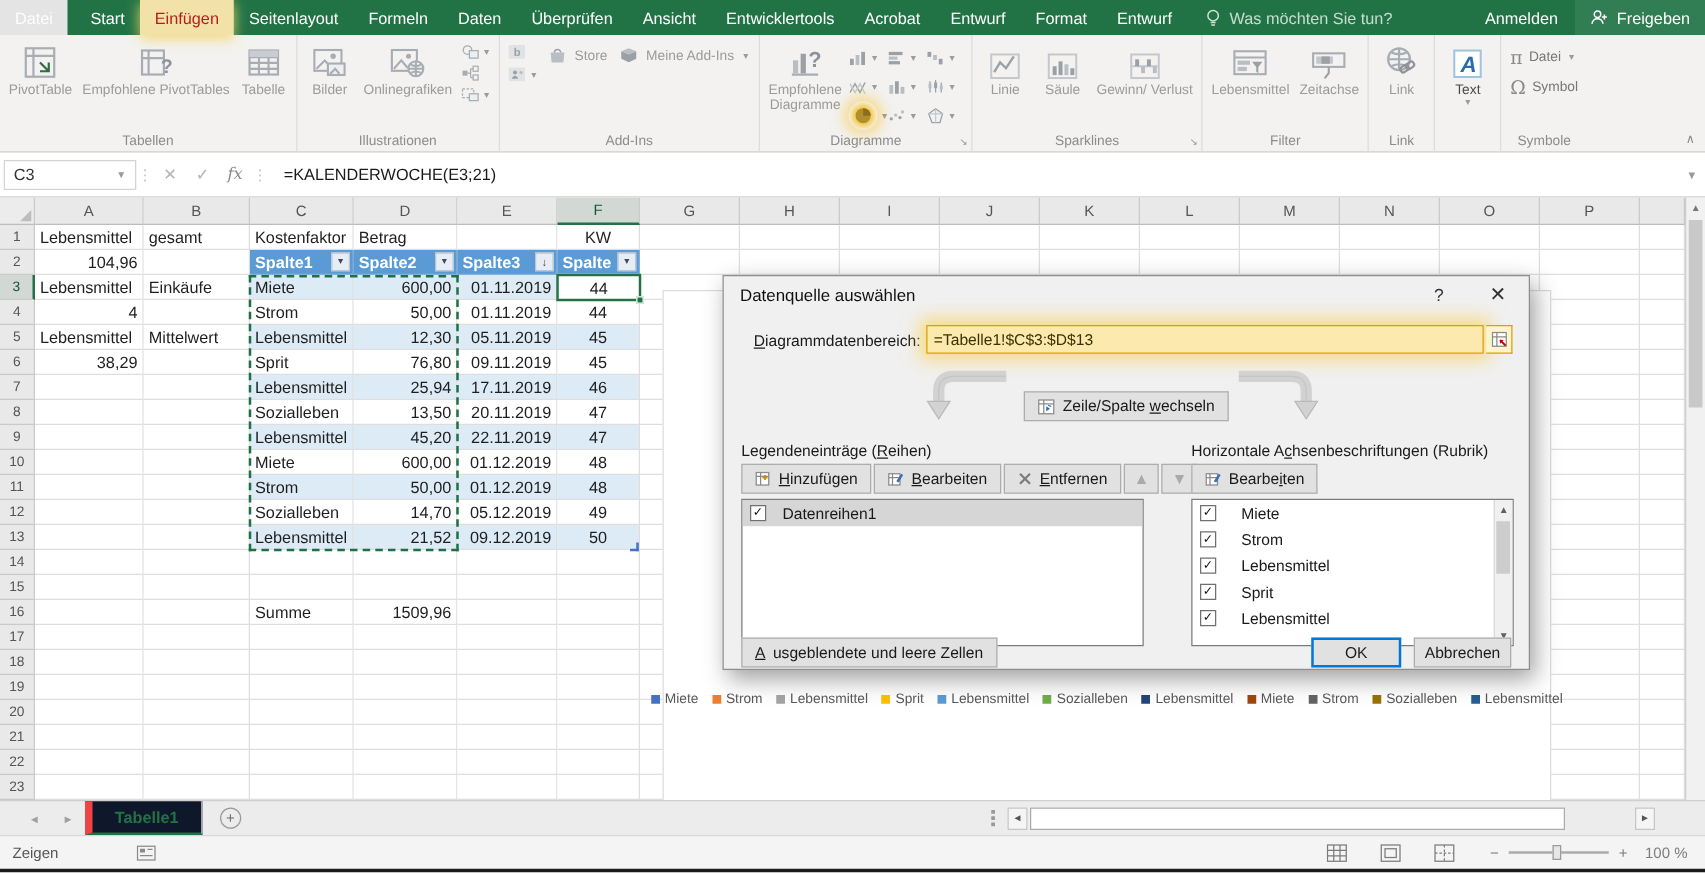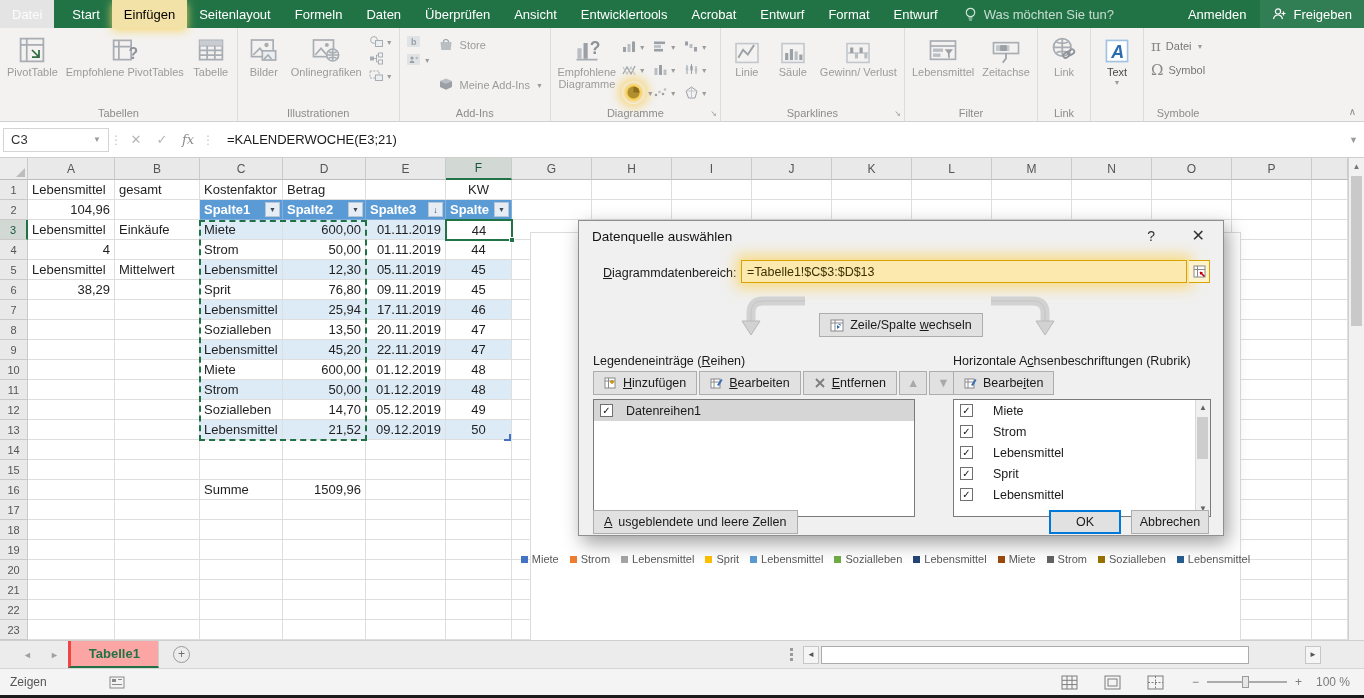--- a/index.html
+++ b/index.html
@@ -3,36 +3,36 @@
 <meta charset="utf-8">
 <style>
   *{margin:0;padding:0;box-sizing:border-box}
   html,body{width:1364px;height:698px;overflow:hidden}
   body{position:relative;font-family:"Liberation Sans",sans-serif;background:#fff;font-size:13px;color:#222}
   svg{display:block}
   
   .tabbar{position:absolute;top:0;left:0;right:0;height:28px;background:#217346;display:flex;align-items:stretch;color:#fff;font-size:13px;z-index:20}
   .tab{padding:0 12px;display:flex;align-items:center;white-space:nowrap;cursor:pointer}
   .tab.file{background:#e4e4e4;color:#fdfdfd;margin-right:6px}
-  .tab.active{background:#f2e2a7;color:#000000;box-shadow:0 3px 10px rgba(244,214,106,.9)}
+  .tab.active{background:#f2e2a7;color:#b91c1c;box-shadow:0 3px 10px rgba(244,214,106,.9)}
   .tb-spacer{flex:1}
   .tb-search{display:flex;align-items:center;gap:7px;color:rgba(255,255,255,.75);padding:0 14px;white-space:nowrap}
   .tb-signin{display:flex;align-items:center;padding:0 14px;white-space:nowrap}
   .tb-share{display:flex;align-items:center;gap:6px;padding:0 12px;background:rgba(255,255,255,.08);white-space:nowrap}
   
   .ribbon{position:absolute;top:28px;left:0;right:0;height:94px;background:#f3f2f1;border-bottom:1px solid #d2d0ce;display:flex;z-index:19}
   .rgroup{position:relative;display:flex;align-items:flex-start;padding:3px 3px 16px 3px;border-right:1px solid #dddcda}
   .rg-label{position:absolute;bottom:2px;left:0;right:0;text-align:center;font-size:11px;color:#8c8c8c;white-space:nowrap}
   .launcher{position:absolute;bottom:3px;right:3px;font-size:8px;color:#9a9a9a;line-height:8px}
   .bigbtn{display:flex;flex-direction:column;align-items:center;min-width:46px;padding:3px 4px 0;color:#9b9b9b;font-size:11px;line-height:12px;text-align:center;height:72px}
   .bigbtn .ic{height:32px;display:flex;align-items:flex-end;justify-content:center;padding-bottom:2px}
   .bigbtn.dark{color:#4a4a4a}
   .caret{font-size:7px;line-height:7px;color:#9b9b9b;margin-top:1px}
   .smallcol{display:flex;flex-direction:column;justify-content:flex-start;gap:4px;padding:4px 3px}
-  .rowbtns{display:flex;flex-direction:column;gap:25px;padding:6px 4px}
+  .rowbtns{display:flex;flex-direction:row;gap:9px;padding:6px 4px}
   .rowbtn{display:flex;align-items:center;gap:6px;color:#9b9b9b;font-size:11px;white-space:nowrap}
   .chartgrid{display:grid;grid-template-columns:repeat(3,31px);grid-auto-rows:23px;padding:4px 2px 0;align-items:center}
   .mini{display:flex;align-items:center;gap:2px;color:#9b9b9b}
   .pie-hl{background:radial-gradient(circle,#f7c843 35%,rgba(247,200,67,0) 75%);border-radius:50%;padding:4px;box-shadow:0 0 10px 4px rgba(247,197,54,.55)}
   .sym-col{display:flex;flex-direction:column;gap:6px;padding:6px 4px}
   .sym-row{display:flex;align-items:center;gap:5px;color:#777;font-size:11px;white-space:nowrap}
   .sym-glyph{font-size:15px;color:#8a8a8a;font-family:"DejaVu Serif",serif}
   .rib-collapse{position:absolute;right:8px;bottom:4px;color:#8a8a8a;font-size:10px}
   
   .fbar{position:absolute;top:122px;left:0;right:0;height:36px;background:#fff;border-bottom:1px solid #d0cfcd;display:flex;align-items:center;z-index:18}
@@ -93,21 +93,21 @@
   .lrow.wide{gap:20px}
   .cb{width:13px;height:13px;background:#fff;border:1px solid #707070;font-size:10px;line-height:10px;color:#111;display:flex;align-items:center;justify-content:center;flex:0 0 auto}
   .lscroll{position:absolute;right:0;top:0;bottom:0;width:15px;background:#f0f0f0;border-left:1px solid #d9d9d9;display:flex;flex-direction:column;justify-content:space-between;align-items:center;font-size:8px;color:#606060;padding:3px 0}
   .lthumb{position:absolute;right:2px;top:17px;width:11px;height:42px;background:#cdcdcd}
   .dlg-bottom{position:absolute;top:289px;left:14px;right:14px;display:flex;align-items:center}
   .okbtn{border:2px solid #0078d7;width:72px;justify-content:center}
   .cancelbtn{width:78px;justify-content:center;margin-left:10px}
   
   .tabstrip{position:absolute;left:0;right:0;top:640px;height:28px;background:#ececec;border-top:1px solid #cfcfcf;display:flex;align-items:stretch;font-size:13px;z-index:6}
   .nav-arr{color:#a0a0a0;font-size:9px;display:flex;align-items:center;padding:0 9px}
-  .sheettab{background:#fca5a5;color:#217346;font-weight:bold;display:flex;align-items:center;padding:0 18px;border-right:1px solid #cfcfcf;border-left:3px solid #ef4444;border-bottom:2px solid #217346}
+  .sheettab{background:#0f172a;color:#217346;font-weight:bold;display:flex;align-items:center;padding:0 18px;border-right:1px solid #cfcfcf;border-left:6px solid #ef4444;border-bottom:2px solid #217346}
   .addsheet{width:17px;height:17px;border:1px solid #9a9a9a;border-radius:50%;color:#6e6e6e;font-size:12px;line-height:14px;text-align:center;align-self:center;margin-left:14px}
   .hs-dots{align-self:center;margin-left:600px;width:3px;height:3px;background:#9a9a9a;box-shadow:0 5px 0 #9a9a9a,0 -5px 0 #9a9a9a}
   .hs-arr{align-self:center;margin-left:10px;width:16px;height:18px;border:1px solid #c6c6c6;background:#f5f5f5;color:#555;font-size:8px;display:flex;align-items:center;justify-content:center}
   .hs-thumb{align-self:center;margin-left:2px;width:428px;height:18px;background:#fff;border:1px solid #ababab}
   .hs-track{align-self:center;width:46px;height:18px}
   
   .status{position:absolute;left:0;right:0;top:668px;height:27px;background:#f4f4f4;border-top:1px solid #d6d6d6;display:flex;align-items:center;font-size:12px;color:#555;z-index:6}
   .st-left{margin-left:10px}
   .st-macro{margin-left:62px}
   .st-spacer{flex:1}

